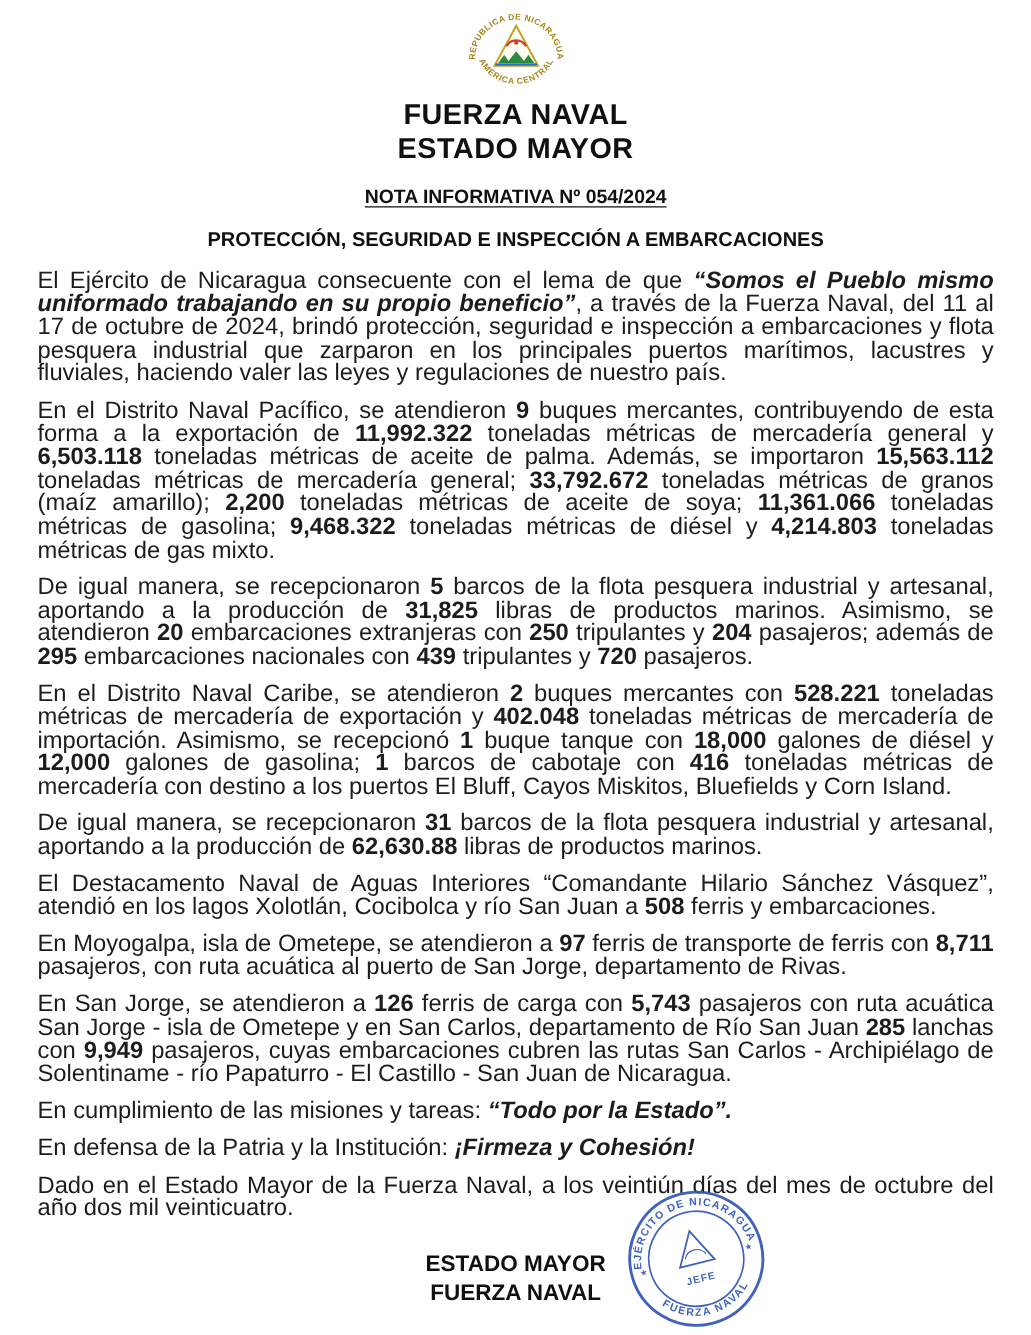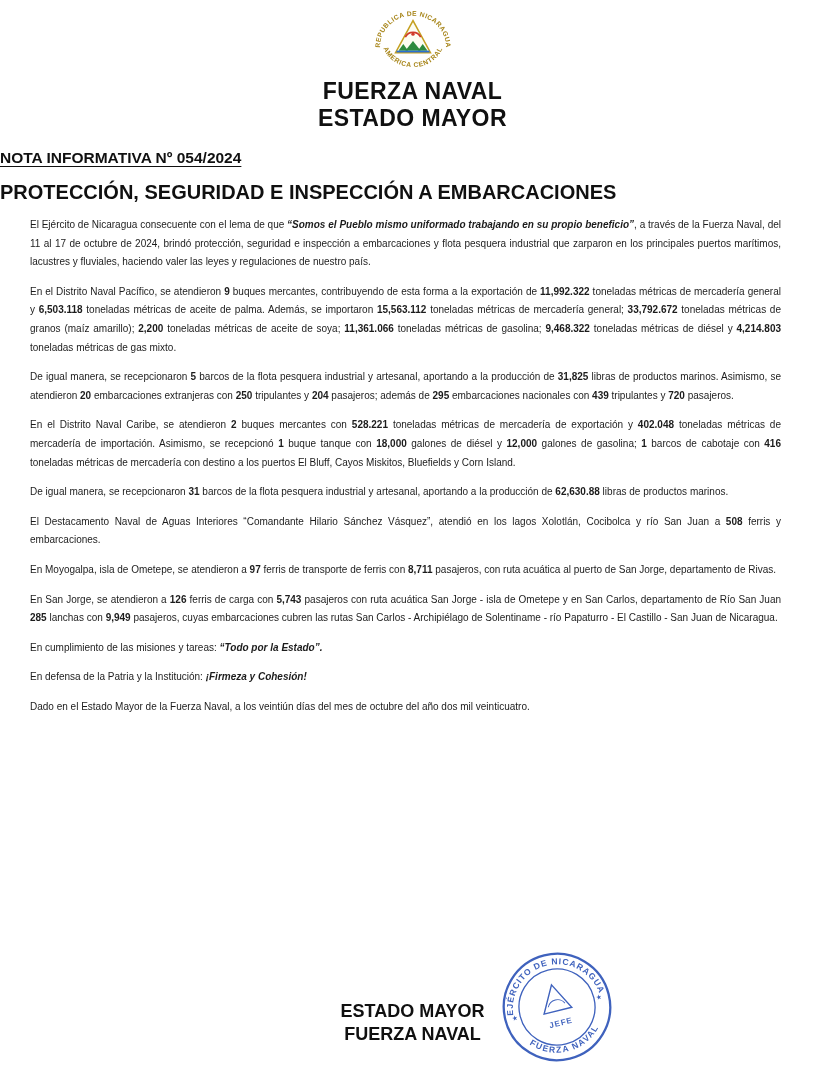--- a/index.html
+++ b/index.html
@@ -7,32 +7,32 @@
   .page {
     width: 825px; height: 1068px; background: #ffffff; position: relative;
     font-family: "Liberation Sans", sans-serif; color: #1c1c1c; overflow: hidden;
   }
   .emblem-wrap { display: flex; justify-content: center; padding-top: 8px; }
   .org-title {
     text-align: center; font-weight: bold; color: #101010;
     font-size: 23px; line-height: 27px; letter-spacing: 0.4px; margin-top: 6px;
   }
   .note-title {
-    font-weight: bold; color: #101010;
+    text-align: center; font-weight: bold; color: #101010;
     font-size: 15.5px; margin-top: 17px; text-decoration: underline;
     text-underline-offset: 3px;
   }
   .subject {
-    text-align: left; font-weight: bold; color: #101010;
-    font-size: 20px; line-height: 21px; margin-top: 15px;
+    text-align: center; font-weight: bold; color: #101010;
+    font-size: 16px; line-height: 21px; margin-top: 15px;
   }
   .body-text { padding: 13px 30px 0 30px; }
   .para {
-    text-align: justify; font-size: 10px; line-height: 18.6px;
-    margin: 0 14px 11px 0; color: #1c1c1c;
+    text-align: justify; font-size: 19px; line-height: 18.6px;
+    margin: 0 0 11px 0; color: #1c1c1c;
   }
   .b  { font-weight: bold; }
   .bi { font-weight: bold; font-style: italic; }
   .signature {
     position: absolute; left: 0; right: 0; top: 1000px; text-align: center;
     font-weight: bold; font-size: 18px; line-height: 23px; color: #101010;
   }
   .stamp {
     position: absolute; left: 500px; top: 950px; width: 114px; height: 114px;
     transform: rotate(-14deg); opacity: 0.92;

